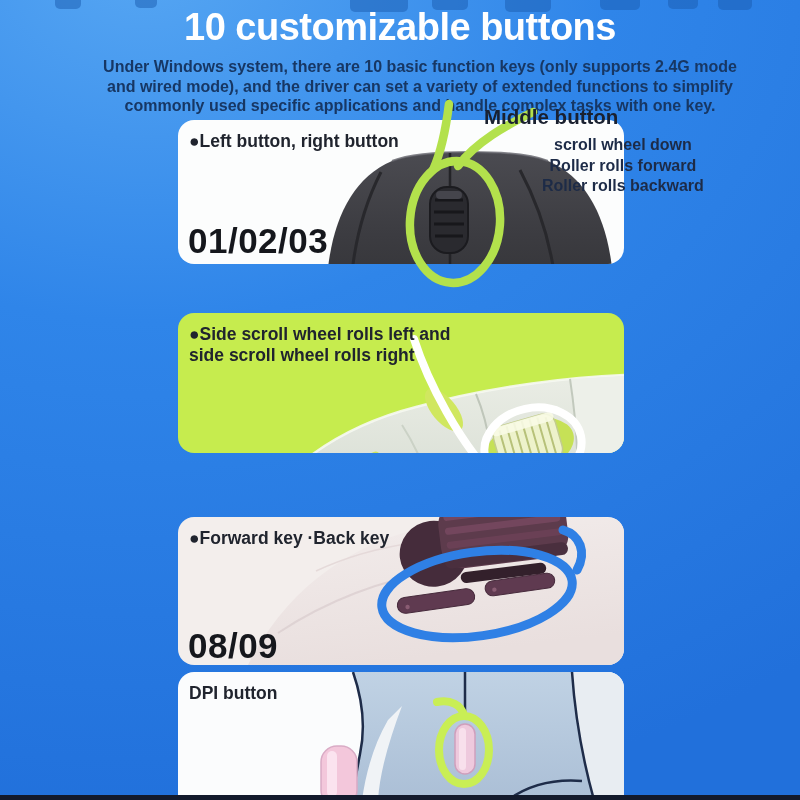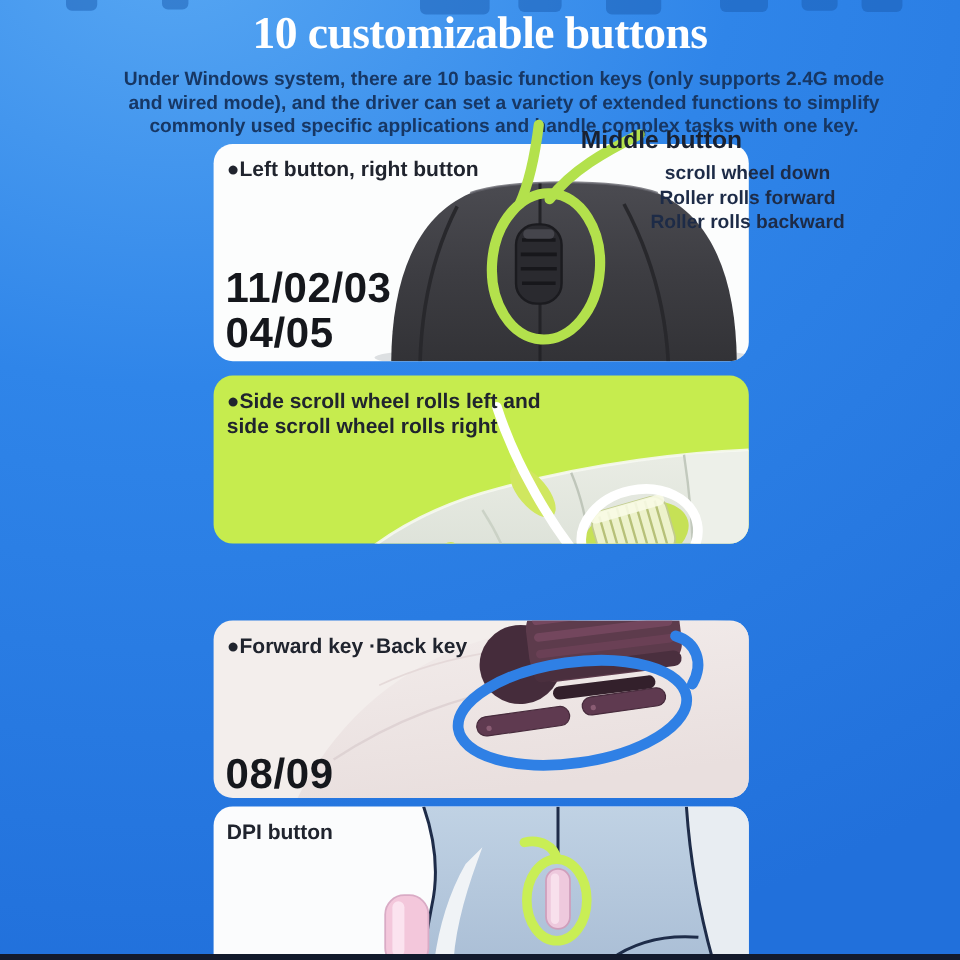--- a/index.html
+++ b/index.html
@@ -1,27 +1,27 @@
 <!DOCTYPE html>
 <html><head>
 <meta charset="utf-8">
 <style>
   html,body{margin:0;padding:0;}
   body{width:800px;height:800px;overflow:hidden;font-family:"Liberation Sans","DejaVu Sans",sans-serif;}
   #stage{position:relative;width:800px;height:800px;overflow:hidden;
     background:radial-gradient(140% 110% at 18% -6%, #57a7f3 0%, #2f85e9 42%, #2170db 100%);}
   .top-blob{position:absolute;top:0;background:#1a5cb0;opacity:.5;border-radius:0 0 5px 5px;}
   .title{position:absolute;top:6px;left:0;width:800px;text-align:center;
-    color:#ffffff;font-size:38px;font-weight:700;letter-spacing:-0.5px;white-space:nowrap;font-family:Liberation Serif, serif;}
+    color:#ffffff;font-size:38px;font-weight:700;letter-spacing:-0.5px;white-space:nowrap;}
   .subtitle{position:absolute;top:57px;left:0;width:800px;text-align:center;
     color:#173764;font-size:16px;font-weight:700;line-height:19.5px;}
   .subtitle div{white-space:nowrap;padding-left:40px;}
   .panel{position:absolute;left:178px;width:446px;border-radius:16px;overflow:hidden;}
   .panel svg.mouse{position:absolute;left:0;top:0;display:block;}
-  .panel-1{top:120px;height:181px;background:#fcfdfd;}
+  .panel-1{top:120px;height:144px;background:#fcfdfd;}
   .panel-2{top:313px;height:140px;background:#c6ec4e;}
   .panel-3{top:517px;height:148px;background:#f3eeec;}
   .panel-4{top:672px;height:128px;background:#fbfcfd;border-radius:16px 16px 0 0;}
   .sec-label{position:absolute;left:11px;top:11px;font-size:17.5px;font-weight:600;color:#20242e;z-index:4;}
   .sec-label .l2{display:block;}
   .nums{position:absolute;left:10px;font-size:35px;font-weight:800;color:#15171c;letter-spacing:.5px;line-height:37px;z-index:4;}
   .nums-1a{top:102px;} .nums-1b{top:139px;}
   .nums-2{top:158px;} .nums-3{top:110px;}
   .callout-title{position:absolute;left:484px;top:105px;font-size:20.5px;font-weight:700;color:#1a2130;z-index:6;white-space:nowrap;}
   .callout-lines{position:absolute;left:542px;top:135px;font-size:16px;font-weight:600;color:#1d2b47;line-height:20.5px;z-index:6;}
@@ -65,21 +65,21 @@
       <path d="M 214,41 C 244,29 340,29 370,41" stroke="#63636a" stroke-width="2" fill="none" opacity="0.8"></path>
       <path d="M 203,52 C 181,95 173,140 172,184" stroke="#28282c" stroke-width="3" fill="none"></path>
       <path d="M 342,50 C 366,95 377,140 379,184" stroke="#28282c" stroke-width="3" fill="none"></path>
       <line x1="272" y1="33" x2="272" y2="67" stroke="#232327" stroke-width="2.5"></line>
       <line x1="272" y1="133" x2="272" y2="184" stroke="#232327" stroke-width="2.5"></line>
       <rect x="252" y="67" width="38" height="66" rx="17" fill="#2a2a2f" stroke="#1b1b1f" stroke-width="2"></rect>
       <path d="M 257,80 h 28 M 256,92 h 30 M 256,104 h 30 M 257,116 h 28" stroke="#17171b" stroke-width="3"></path>
       <rect x="258" y="71" width="26" height="8" rx="4" fill="#45454c"></rect>
     </svg>
     <div class="sec-label">●Left button, right button</div>
-    <div class="nums nums-1a">11/02/03</div>
+    <div class="nums nums-1a">01/02/03</div>
     <div class="nums nums-1b">04/05</div>
   </section>
 
   <svg class="anno-1" width="180" height="204" viewBox="0 0 180 204">
     <ellipse cx="67" cy="126" rx="45" ry="61" fill="none" stroke="#b3e14c" stroke-width="8.5" transform="rotate(4 67 126)"></ellipse>
     <path d="M 145,16 C 117,30 88,46 70,70" fill="none" stroke="#b3e14c" stroke-width="8.5" stroke-linecap="round"></path>
     <path d="M 61,8 C 58,32 54,54 45,74" fill="none" stroke="#b3e14c" stroke-width="8.5" stroke-linecap="round"></path>
   </svg>
 
   <div class="callout-title">Middle button</div>

